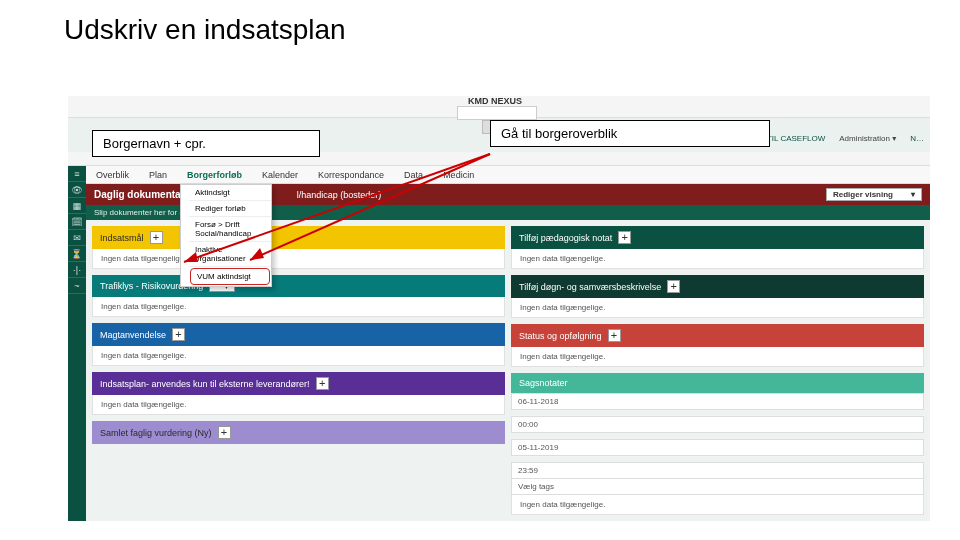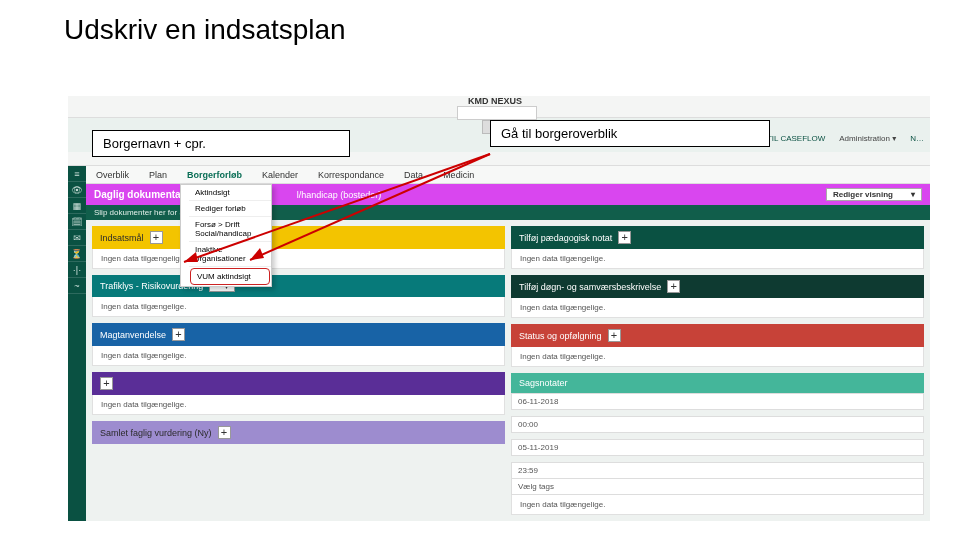--- a/index.html
+++ b/index.html
@@ -1,19 +1,19 @@
 <!DOCTYPE html>
 <html><head>
 <meta charset="utf-8">
 <style>
   * { box-sizing: border-box; margin: 0; padding: 0; }
   body { font-family: Arial, sans-serif; background: #fff; width: 960px; height: 540px; overflow: hidden; position: relative; }
   .slide-title { font-size: 28px; font-weight: 400; padding: 14px 0 10px 64px; }
   .callout { position: absolute; border: 1.5px solid #000; background: #fff; padding: 5px 10px; font-size: 13px; z-index: 30; }
-  .callout-left { top: 130px; left: 92px; width: 258px; }
+  .callout-left { top: 130px; left: 92px; width: 228px; }
   .callout-right { top: 120px; left: 490px; width: 280px; }
 
   .app { position: absolute; top: 96px; left: 68px; right: 30px; background: #eef2f0; font-size: 10px; }
   .topbar { display: flex; align-items: center; height: 22px; padding: 0 6px; background: #f4f5f4; border-bottom: 1px solid #ddd; flex-direction: column; }
   .logo { font-weight: bold; font-size: 9px; color: #333; margin-right: 8px; }
   .search { width: 80px; height: 14px; border: 1px solid #ccc; background: #fff; margin-right: 4px; }
   .search-btn { font-size: 9px; padding: 1px 8px; background: #ddd; border: 1px solid #bbb; }
   .topbar-right { margin-left: auto; display: flex; gap: 14px; font-size: 8px; color: #0a5142; }
   .topbar-right .admin { color: #444; }
 
@@ -27,21 +27,21 @@
 
   .tabs { display: flex; background: #f7f8f7; border-bottom: 1px solid #ddd; height: 18px; align-items: center; position: relative; }
   .tab { padding: 2px 10px; font-size: 9px; color: #333; }
   .tab-active { color: #0a6e56; font-weight: bold; }
 
   .dropdown { position: absolute; top: 18px; left: 94px; width: 92px; background: #fff; border: 1px solid #ccc; box-shadow: 3px 3px 5px rgba(0,0,0,0.2); z-index: 20; padding-left: 8px; }
   .dropdown-item { padding: 3px 6px; font-size: 8px; border-bottom: 1px solid #eee; }
   .dropdown-item:last-child { border-bottom: none; }
   .dropdown-item.round { border: 1.5px solid #c22; border-radius: 4px; margin: 1px; }
 
-  .dark-strip { background: #d946ef; color: #fff; padding: 4px 8px; font-size: 10px; font-weight: bold; display: flex; align-items: center; text-align: right; }
+  .dark-strip { background: #7f1d1d; color: #fff; padding: 4px 8px; font-size: 10px; font-weight: bold; display: flex; align-items: center; text-align: right; }
   .dark-strip .sub { margin-left: 6px; font-weight: normal; font-size: 9px; }
   .dark-strip .right-btn { margin-left: auto; font-size: 8px; background: #fff; color: #333; padding: 1px 6px; border: 1px solid #aaa; display:flex; align-items:center; gap:18px;}
 
   .sub-strip { background: #115e4b; color: #e2efe9; padding: 3px 8px; font-size: 8px; }
 
   .two-col { display: flex; gap: 6px; padding: 6px; }
   .col { flex: 1; display: flex; flex-direction: column; gap: 6px; }
 
   .card-head { padding: 5px 8px; color: #fff; font-size: 9px; display: flex; align-items: center; gap: 6px; }
   .card-head.yellow { background: #f3c400; color: #2b2b2b; }
@@ -154,20 +154,21 @@
           </div>
           <div>
             <div class="card-head blue">
               <span>Magtanvendelse</span>
               <span class="plus">+</span>
             </div>
             <div class="card-body">Ingen data tilgængelige.</div>
           </div>
           <div>
             <div class="card-head purple">
+              <span>Indsatsplan- anvendes kun til eksterne leverandører!</span>
               <span class="plus">+</span>
             </div>
             <div class="card-body">Ingen data tilgængelige.</div>
           </div>
           <div>
             <div class="card-head lav">
               <span>Samlet faglig vurdering (Ny)</span>
               <span class="plus">+</span>
             </div>
           </div>

